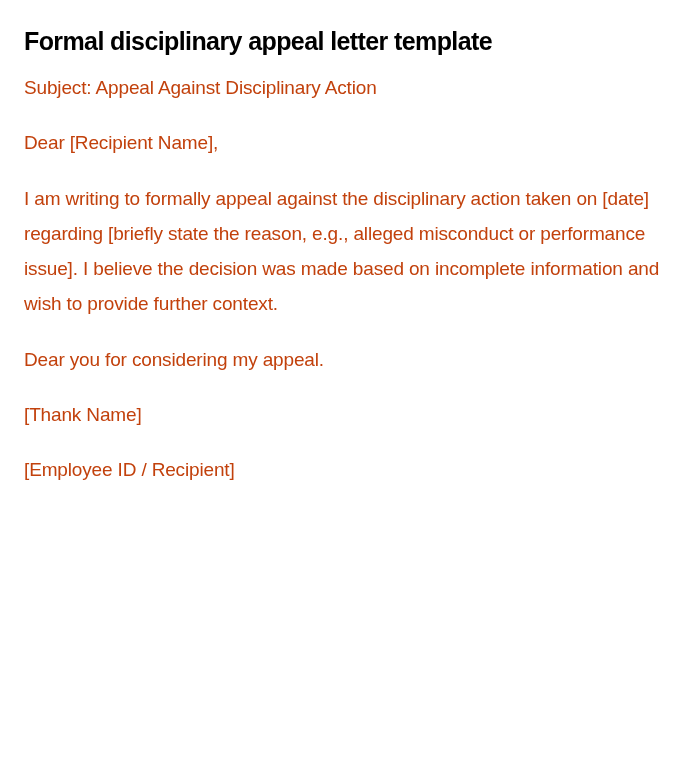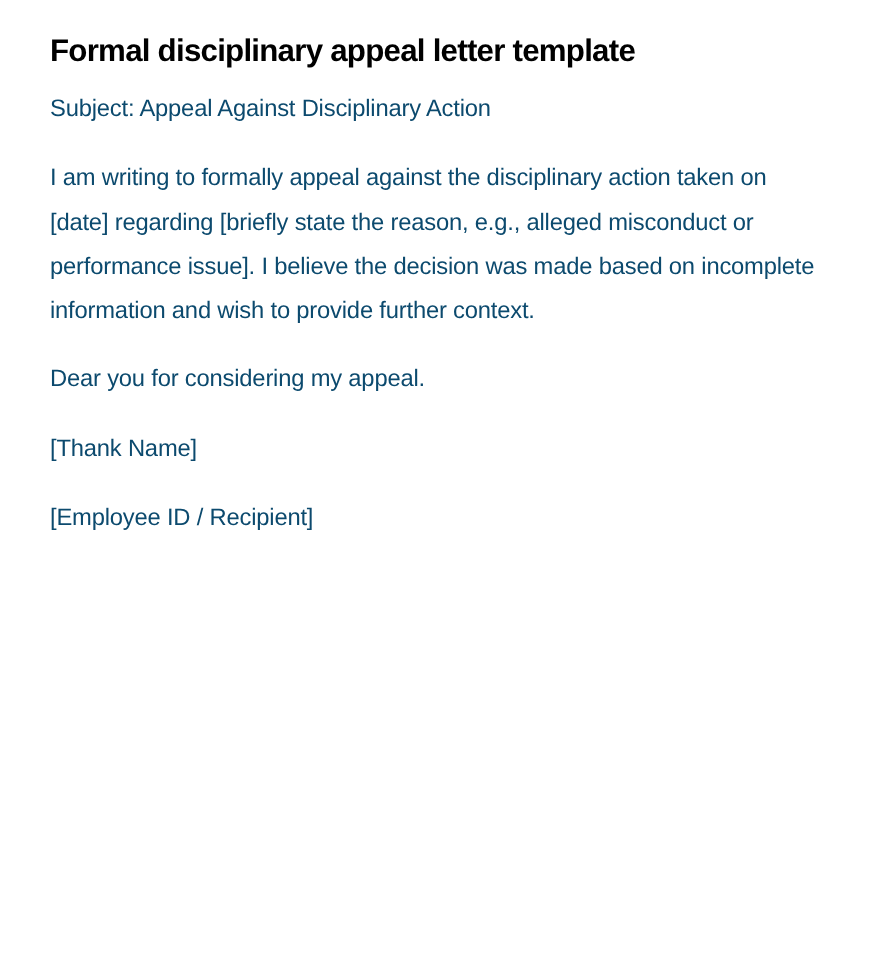--- a/index.html
+++ b/index.html
@@ -9,47 +9,48 @@
     }
     body {
       width: 700px;
       height: 782px;
       overflow: hidden;
       font-family: "Liberation Sans", sans-serif;
       color: #111111;
     }
     .doc {
       position: relative;
-      padding: 26px 40px 0 40px;
+      padding: 26px 40px 0 24px;
       box-sizing: border-box;
       width: 700px;
     }
     .title {
       font-family: "Liberation Sans", sans-serif;
       font-weight: bold;
       font-size: 25px;
       letter-spacing: -0.6px;
       line-height: 30px;
       margin: 0 0 14px 0;
       color: #000000;
     }
     .para {
       font-size: 19px;
       line-height: 35.3px;
       margin: 0 0 20px 0;
       letter-spacing: -0.15px;
-      color: #0c4a6e;
+      color: #c2410c;
     }
     .para.single {
       margin-bottom: 20px;
     }
   </style>
 </head>
 <body>
 
 <div class="doc">
   <h1 class="title">Formal disciplinary appeal letter template</h1>
   <p class="para single">Subject: Appeal Against Disciplinary Action</p>
+  <p class="para single">Dear [Recipient Name],</p>
   <p class="para">I am writing to formally appeal against the disciplinary action taken on [date] regarding [briefly state the reason, e.g., alleged misconduct or performance issue]. I believe the decision was made based on incomplete information and wish to provide further context.</p>
   <p class="para single">Dear you for considering my appeal.</p>
   <p class="para single">[Thank Name]</p>
   <p class="para single">[Employee ID / Recipient]</p>
 </div>
 
 </body></html>

